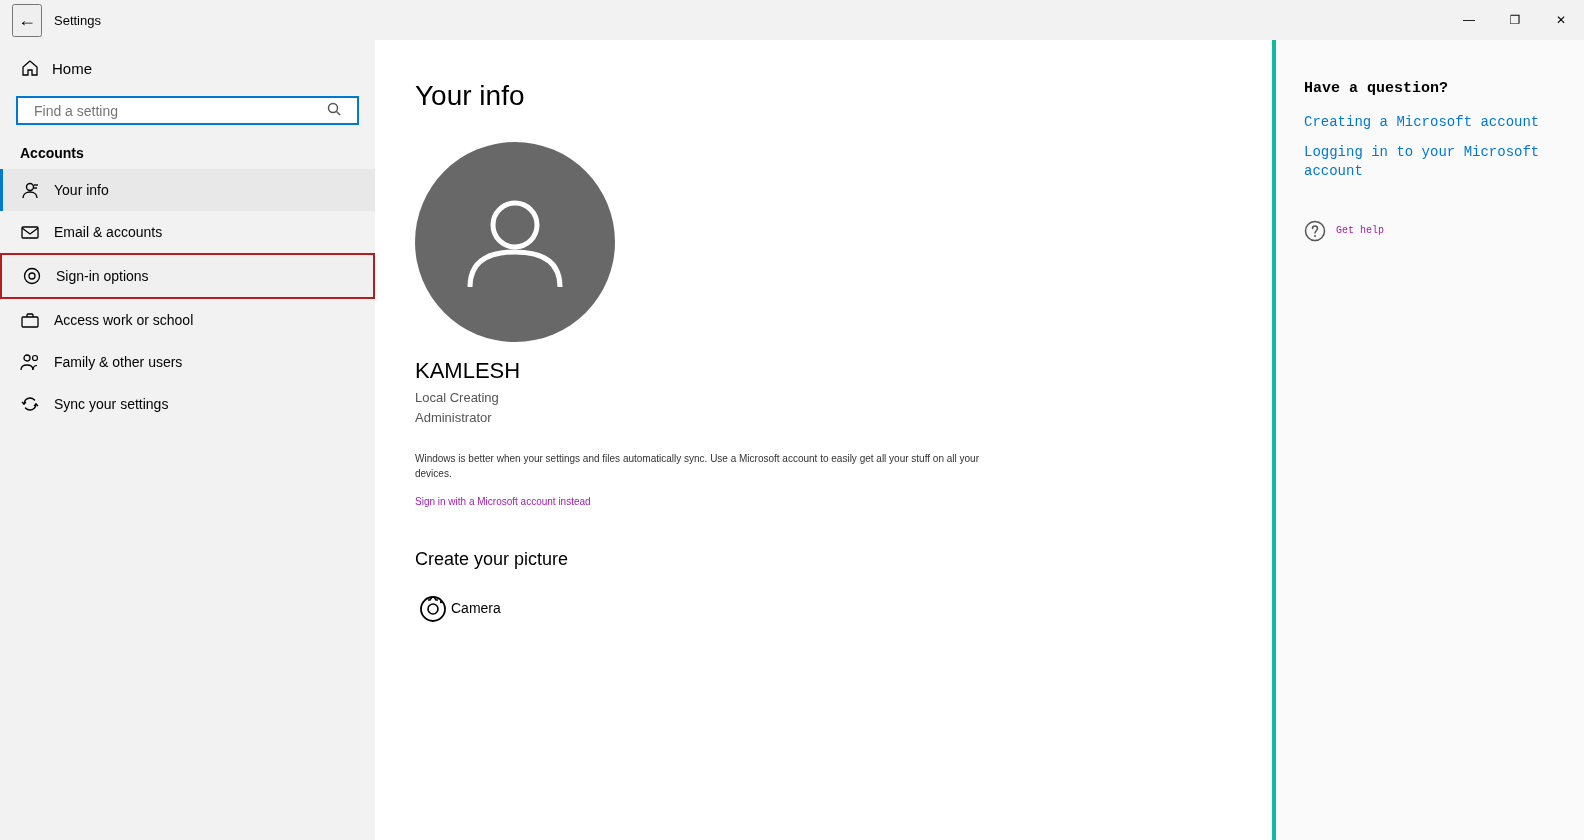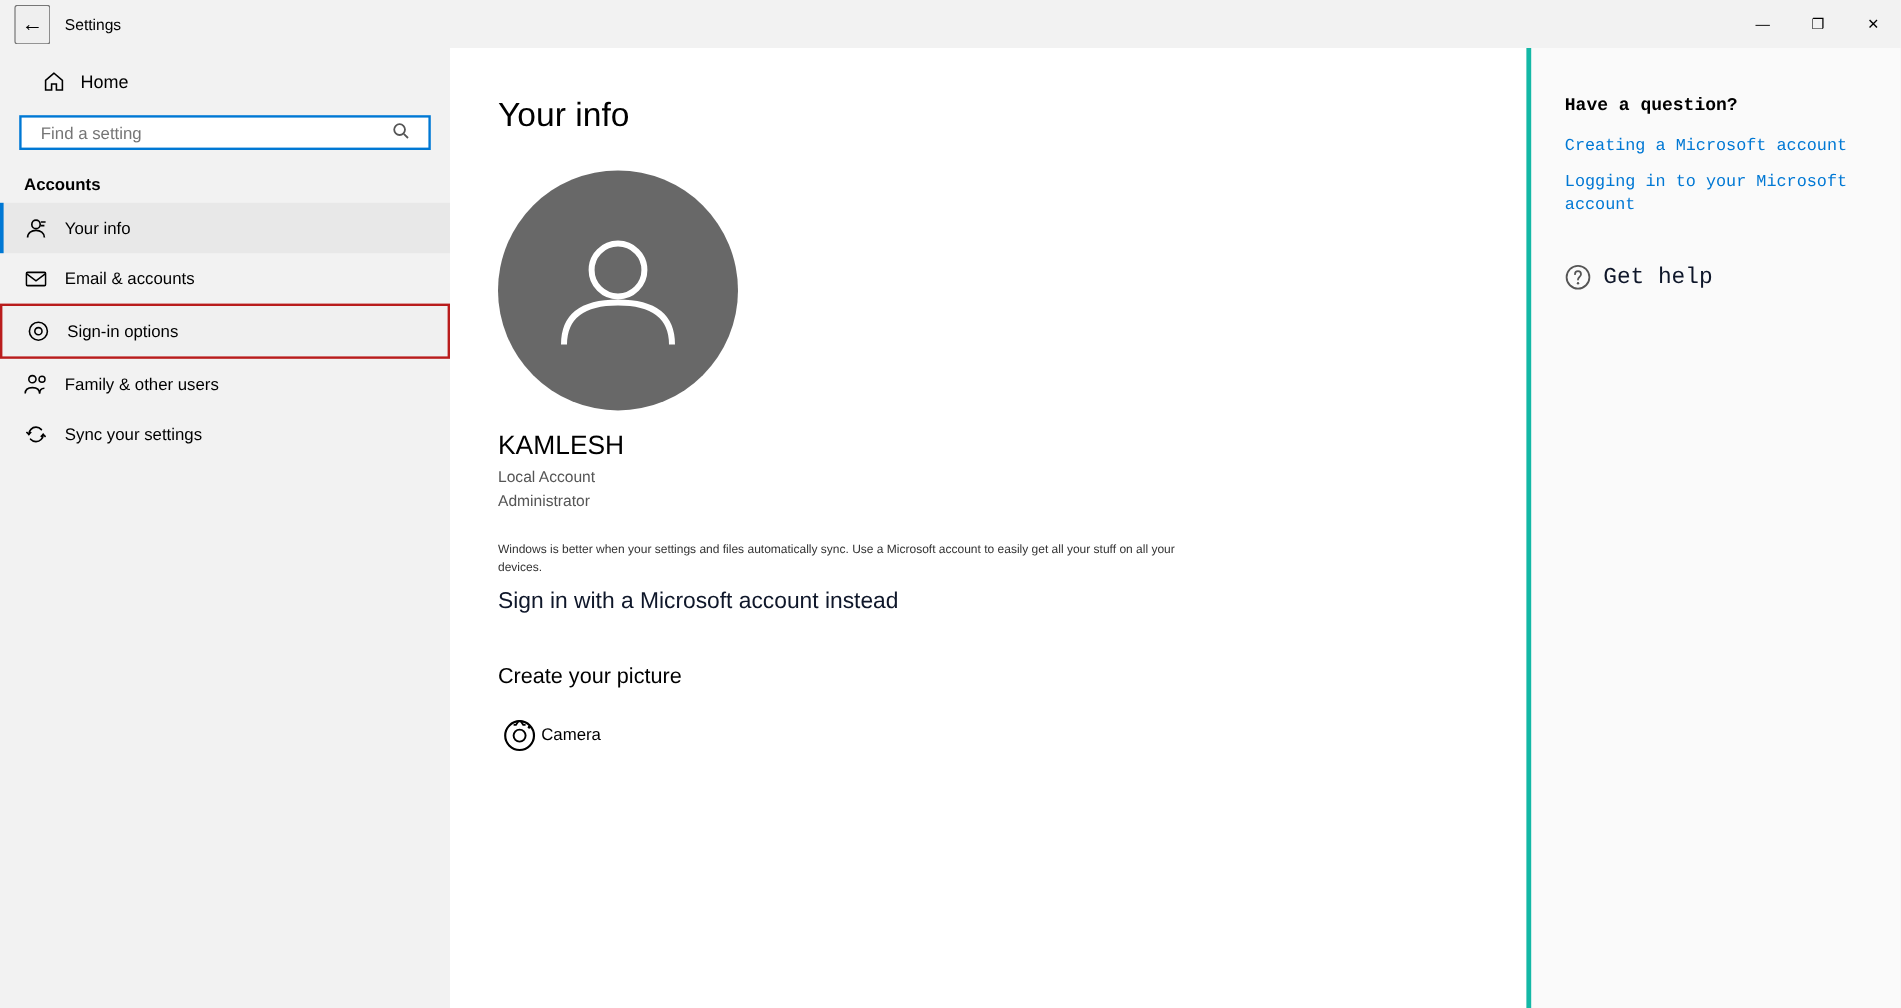--- a/index.html
+++ b/index.html
@@ -63,21 +63,21 @@
       display: flex;
       flex-direction: column;
       padding-top: 8px;
       overflow-y: auto;
     }
 
     .sidebar-home {
       display: flex;
       align-items: center;
       gap: 12px;
-      padding: 10px 35px;
+      padding: 10px 20px;
       font-size: 15px;
       cursor: pointer;
       border-radius: 0;
     }
 
     .search-box {
       margin: 8px 16px 14px 16px;
       display: flex;
       align-items: flex-end;
       border: 2px solid #0078d4;
@@ -192,22 +192,22 @@
 
     .sync-description {
       font-size: 10px;
       color: #333;
       max-width: 600px;
       line-height: 1.5;
       margin: 24px 0 10px 0;
     }
 
     .ms-link {
-      color: #0f172a;
-      font-size: 19px;
+      color: #a21caf;
+      font-size: 10px;
       cursor: pointer;
       text-decoration: none;
       text-align: center;
     }
 
     .create-picture-title {
       font-size: 18px;
       font-weight: 400;
       color: #000;
       margin-top: 40px;
@@ -349,20 +349,29 @@
     <div class="sidebar-item selected-outlined">
       <span class="sidebar-icon">
         <svg width="18" height="18" viewBox="0 0 18 18" fill="none">
           <circle cx="9" cy="9" r="7.5" stroke="#000" stroke-width="1.3"></circle>
           <circle cx="9" cy="9" r="3" stroke="#000" stroke-width="1.3"></circle>
         </svg>
       </span>
       <span>Sign-in options</span>
     </div>
 
+    <div class="sidebar-item">
+      <span class="sidebar-icon">
+        <svg width="18" height="18" viewBox="0 0 18 18" fill="none">
+          <rect x="1" y="6" width="16" height="10" rx="1" stroke="#000" stroke-width="1.3"></rect>
+          <path d="M6 6V4a1 1 0 011-1h4a1 1 0 011 1v2" stroke="#000" stroke-width="1.3"></path>
+        </svg>
+      </span>
+      <span>Access work or school</span>
+    </div>
 
     <div class="sidebar-item">
       <span class="sidebar-icon">
         <svg width="20" height="18" viewBox="0 0 20 18" fill="none">
           <circle cx="7" cy="5" r="3" stroke="#000" stroke-width="1.3"></circle>
           <path d="M1 17c0-3.5 2.5-5 6-5s6 1.5 6 5" stroke="#000" stroke-width="1.3"></path>
           <circle cx="15" cy="5" r="2.5" stroke="#000" stroke-width="1.2"></circle>
           <path d="M13 17c0-3 1.5-4.5 4-4.5" stroke="#000" stroke-width="1.2"></path>
         </svg>
       </span>
@@ -389,21 +398,21 @@
 
     <div class="avatar-section">
       <div class="avatar-circle">
         <svg class="avatar-icon-svg" viewBox="0 0 110 110" fill="none">
           <circle cx="55" cy="38" r="22" stroke="white" stroke-width="5" fill="none"></circle>
           <path d="M10 100 Q10 65 55 65 Q100 65 100 100" stroke="white" stroke-width="5" fill="none"></path>
         </svg>
       </div>
 
       <div class="user-name">KAMLESH</div>
-      <div class="user-role">Local Account</div>
+      <div class="user-role">Local Creating</div>
       <div class="user-role">Administrator</div>
     </div>
 
     <p class="sync-description">Windows is better when your settings and files automatically sync. Use a Microsoft account to easily get all your stuff on all your devices.</p>
 
     <a class="ms-link">Sign in with a Microsoft account instead</a>
 
     <h2 class="create-picture-title">Create your picture</h2>
 
     <div class="camera-item">

